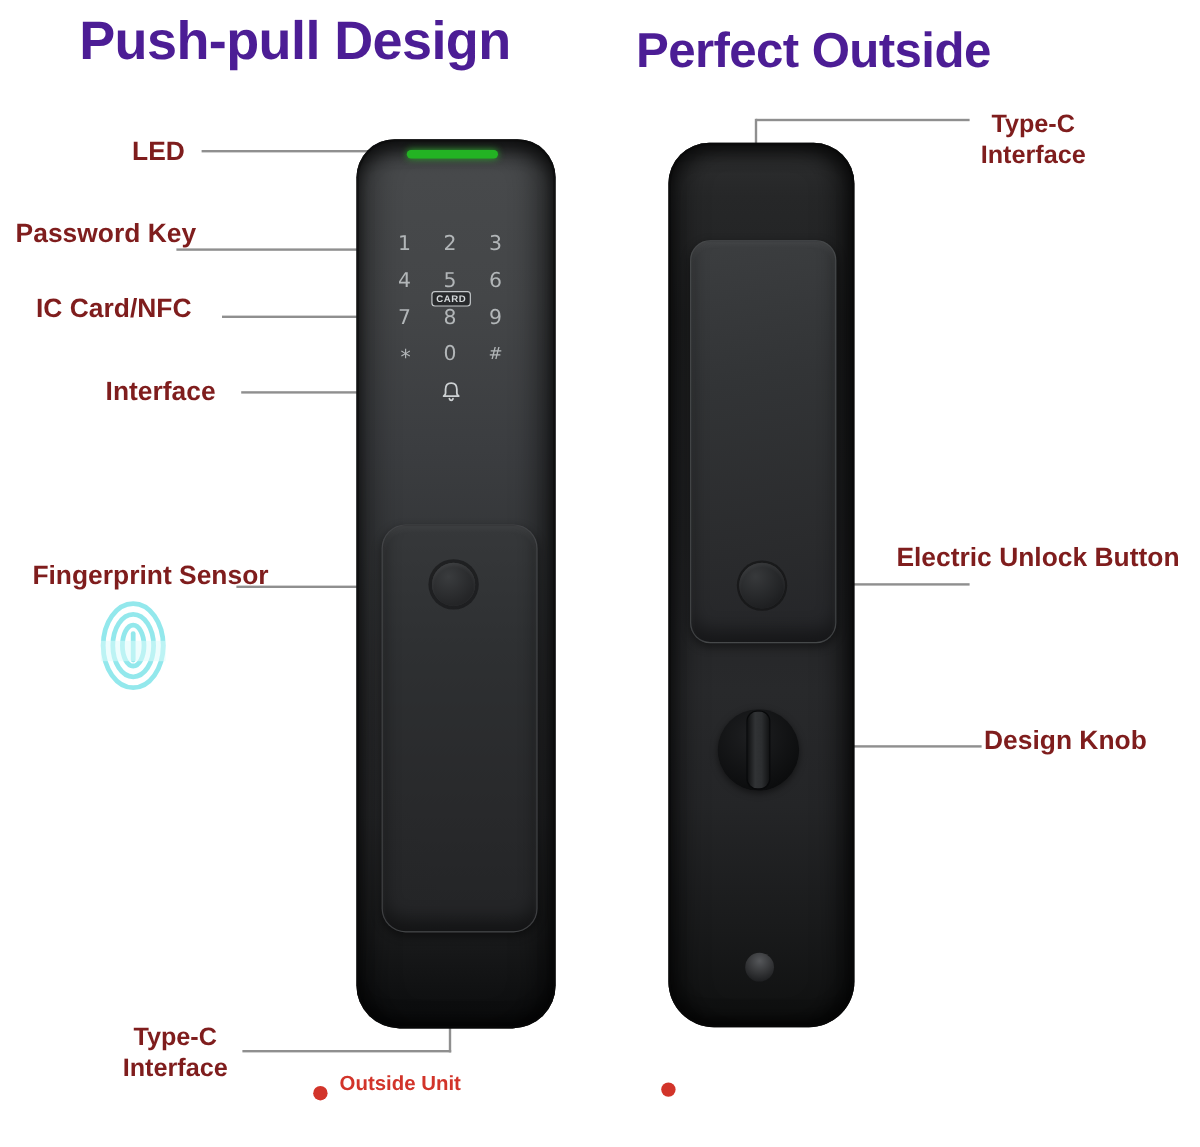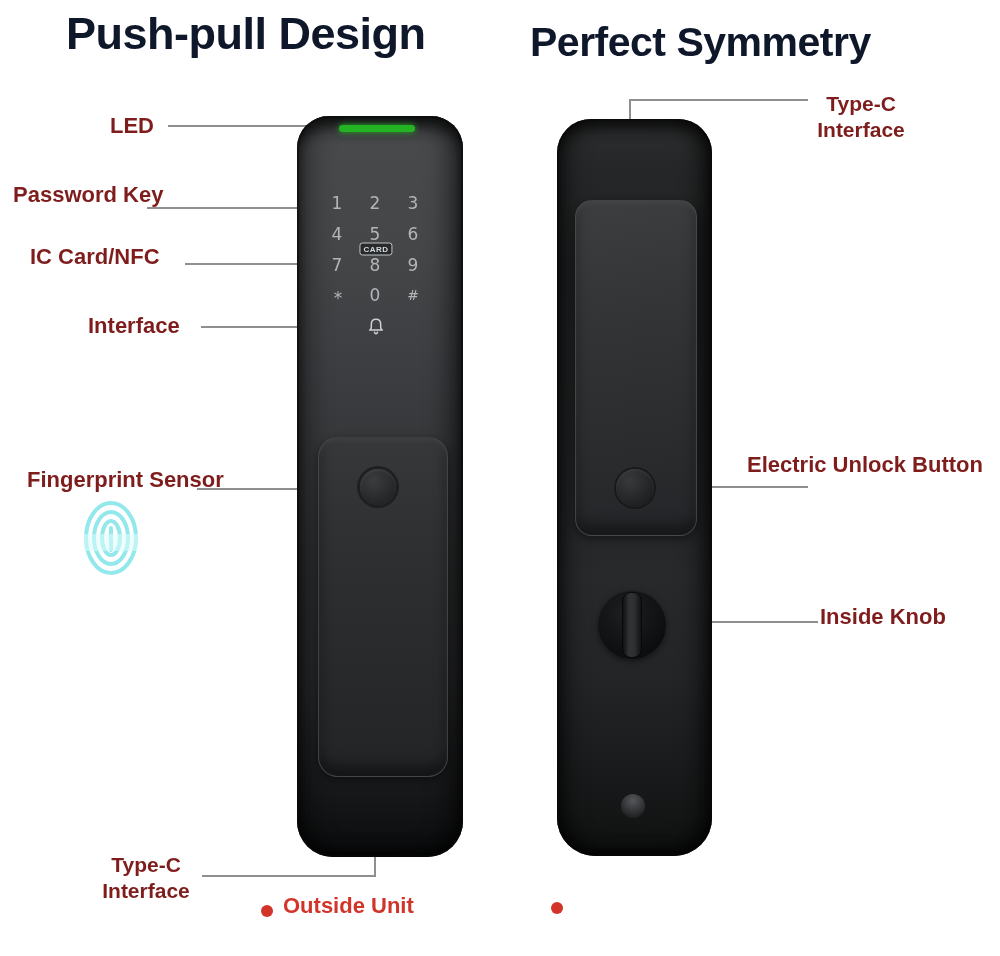--- a/index.html
+++ b/index.html
@@ -2,34 +2,34 @@
 <html style="--accent-red: #d2342a; --led-green: #23b323; --fingerprint-cyan: #8ee7ec; --callout-line-gray: #8f8f8f;"><head>
 <meta charset="utf-8">
 <style>
   html,body{margin:0;padding:0;background:#fff;}
   #canvas{
     position:relative;width:1000px;height:956px;margin:0 auto;
     background:#ffffff;overflow:hidden;
     font-family:"Liberation Sans", sans-serif;color:#1a1a1a;
   }
   
-  .title{position:absolute;font-weight:bold;color:#0f172a;white-space:nowrap;letter-spacing:-0.5px;}
+  .title{position:absolute;font-weight:bold;color:#4c1d95;white-space:nowrap;letter-spacing:-0.5px;}
   #title-left{left:66px;top:8px;font-size:45px;}
   #title-right{left:530px;top:19px;font-size:41px;}
 
   
   .callout{position:absolute;font-weight:bold;font-size:22px;color:#7f1d1d;white-space:nowrap;}
   .callout.two-line{text-align:center;line-height:26px;font-size:21px;}
 
   
   .cline{position:absolute;background:var(--callout-line-gray,#8f8f8f);height:2px;}
   .cline.vert{width:2px;}
 
   
-  .unit-label{position:absolute;font-weight:bold;font-size:22px;color:var(--accent-red,#d2342a);white-space:nowrap;}
+  .unit-label{position:absolute;font-weight:bold;font-size:17px;color:var(--accent-red,#d2342a);white-space:nowrap;}
   .unit-dot{position:absolute;width:12px;height:12px;border-radius:50%;background:var(--accent-red,#d2342a);}
 
   
   .device{position:absolute;}
   #outside-device{
     left:297px;top:116px;width:166px;height:741px;
     border-radius:32px 32px 36px 36px;
     background:linear-gradient(180deg,#3b3d3f 0%,#47494b 4%,#444648 18%,#3b3d40 35%,
       #323436 50%,#2c2d2f 62%,#27282a 76%,#1b1c1d 88%,#101112 96%,#0c0d0e 100%);
     box-shadow:inset 0 0 0 2px rgba(10,10,10,.5),
@@ -101,38 +101,38 @@
     background:radial-gradient(circle at 50% 28%, #55575a, #303133 55%, #1f2022 80%);
   }
   #fingerprint-icon{position:absolute;left:80px;top:498px;}
 </style>
 </head>
 <body>
 
 <div id="canvas">
 
   <div class="title" id="title-left">Push-pull Design</div>
-  <div class="title" id="title-right">Perfect Symmetry</div>
+  <div class="title" id="title-right">Perfect Outside</div>
 
   <div class="callout" style="left:110px;top:113px">LED</div>
   <div class="callout" style="left:13px;top:182px">Password Key</div>
   <div class="callout" style="left:30px;top:244px">IC Card/NFC</div>
   <div class="callout" style="left:88px;top:313px">Interface</div>
   <div class="callout" style="left:27px;top:467px">Fingerprint Sensor</div>
   <div class="callout two-line" style="left:98px;top:852px;width:96px">
     <div>Type-C</div>
     <div>Interface</div>
   </div>
 
   <div class="callout two-line" style="left:806px;top:91px;width:110px">
     <div>Type-C</div>
     <div>Interface</div>
   </div>
   <div class="callout" style="left:747px;top:452px">Electric Unlock Button</div>
-  <div class="callout" style="left:820px;top:604px">Inside Knob</div>
+  <div class="callout" style="left:820px;top:604px">Design Knob</div>
 
   <div class="cline" style="left:168px;top:125px;width:142px"></div>
   <div class="cline" style="left:147px;top:207px;width:210px"></div>
   <div class="cline" style="left:185px;top:263px;width:174px"></div>
   <div class="cline" style="left:201px;top:326px;width:165px"></div>
   <div class="cline" style="left:197px;top:488px;width:166px"></div>
   <div class="cline" style="left:202px;top:875px;width:174px"></div>
   <div class="cline vert" style="left:374px;top:856px;height:21px"></div>
   <div class="cline" style="left:630px;top:99px;width:178px"></div>
   <div class="cline vert" style="left:629px;top:99px;height:24px"></div>

